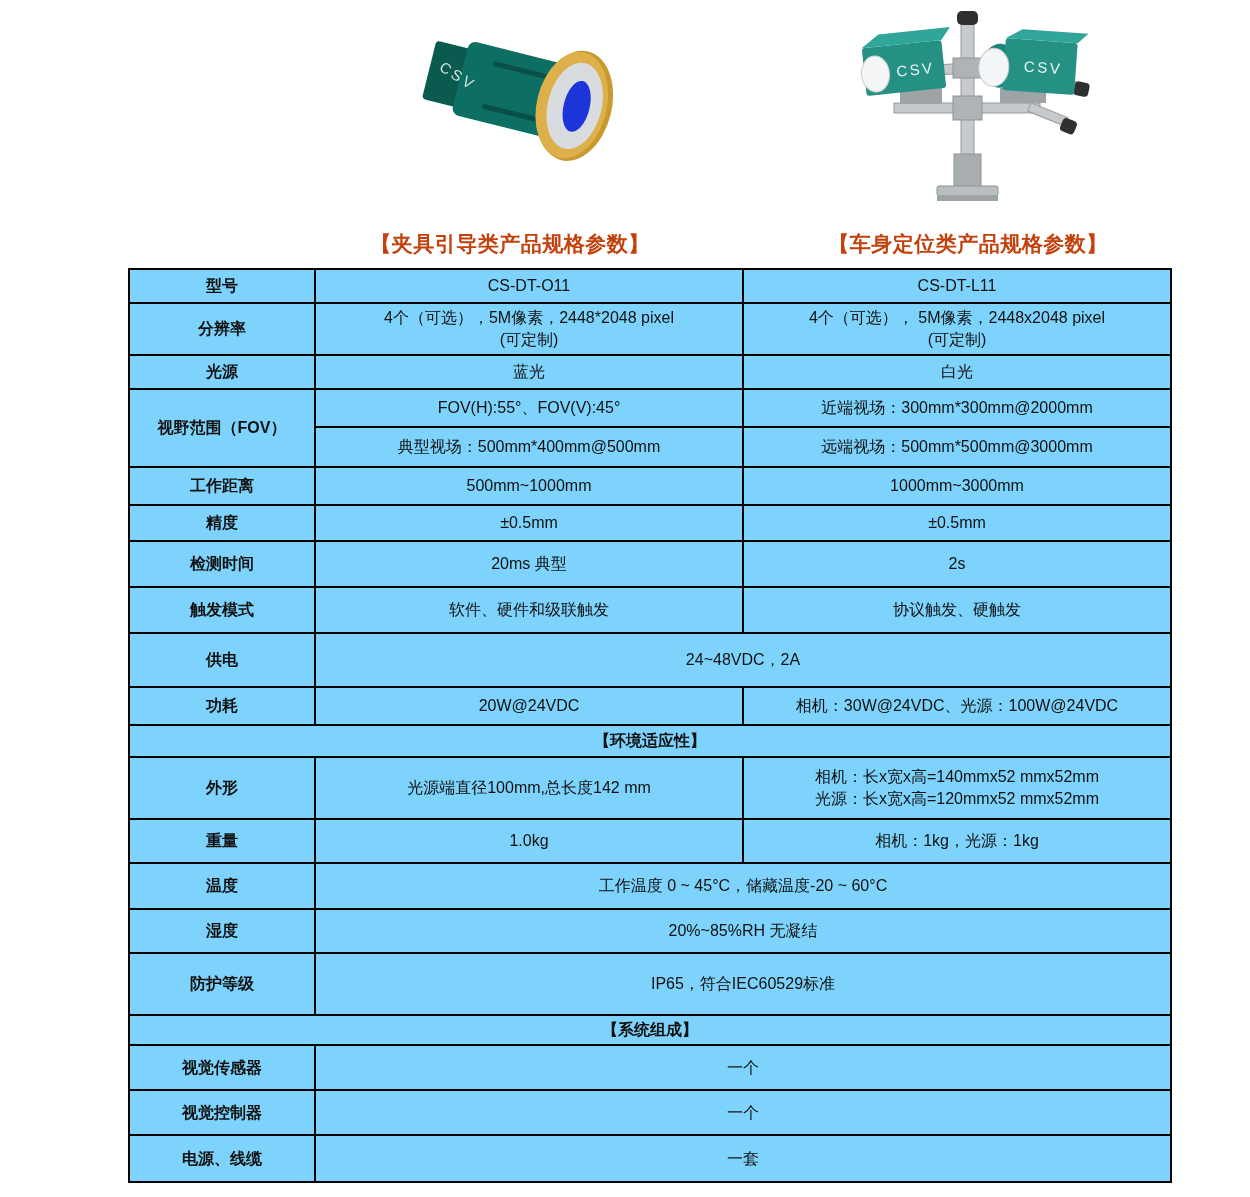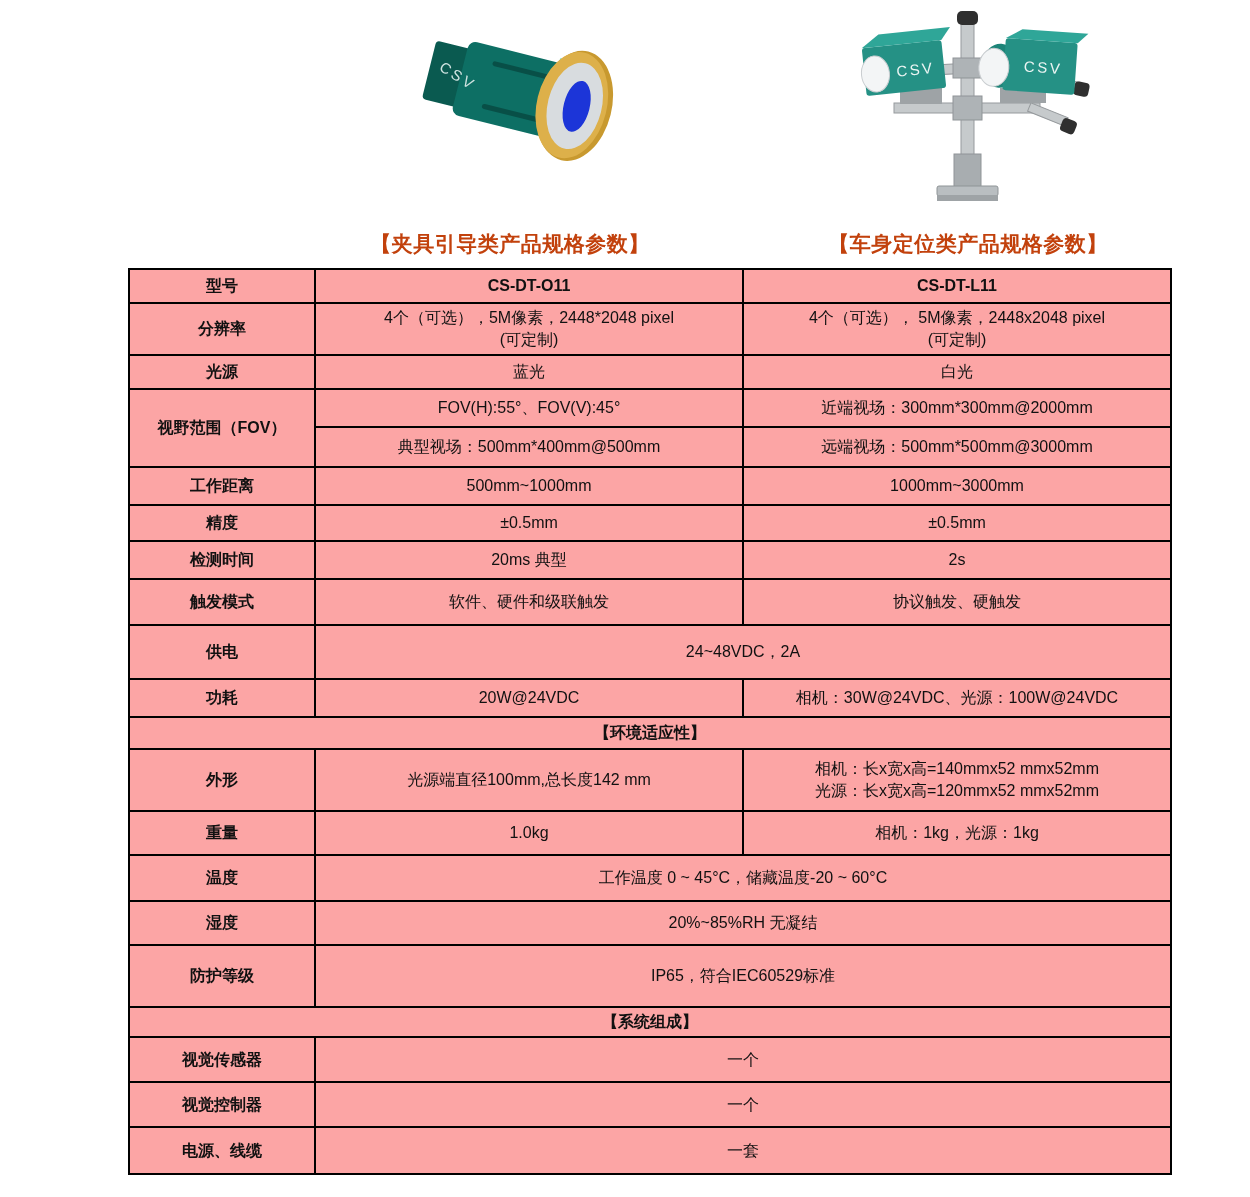--- a/index.html
+++ b/index.html
@@ -26,25 +26,25 @@
 
   table.spec {
     position: absolute; left: 128px; top: 268px; width: 1042px;
     border-collapse: collapse; table-layout: fixed;
   }
   table.spec td {
     border: 2px solid #000;
     text-align: center; vertical-align: middle;
     font-size: 16px; line-height: 1.35;
     padding: 3px 8px;
-    background: #fca5a5;
+    background: #7dd3fc;
   }
   td.lbl { font-weight: bold; }
   td.val { white-space: pre-line; }
-  td.bold { font-weight: bold; }
+  td.bold { font-weight: normal; }
   td.section { font-weight: bold; }
 </style>
 </head>
 <body>
 
 <svg id="sensor-img" class="product-img" viewBox="0 0 195 165">
   <g transform="rotate(14 97 82)">
 
     <rect x="2" y="34" width="58" height="60" rx="4" fill="#0a5a50"></rect>
 
@@ -146,21 +146,21 @@
     <tr style="height:38px">
       <td class="lbl">工作距离</td>
       <td class="val">500mm~1000mm</td>
       <td class="val">1000mm~3000mm</td>
     </tr>
     <tr style="height:36px">
       <td class="lbl">精度</td>
       <td class="val">±0.5mm</td>
       <td class="val">±0.5mm</td>
     </tr>
-    <tr style="height:38px">
+    <tr style="height:46px">
       <td class="lbl">检测时间</td>
       <td class="val">20ms 典型</td>
       <td class="val">2s</td>
     </tr>
     <tr style="height:46px">
       <td class="lbl">触发模式</td>
       <td class="val">软件、硬件和级联触发</td>
       <td class="val">协议触发、硬触发</td>
     </tr>
     <tr style="height:54px">

